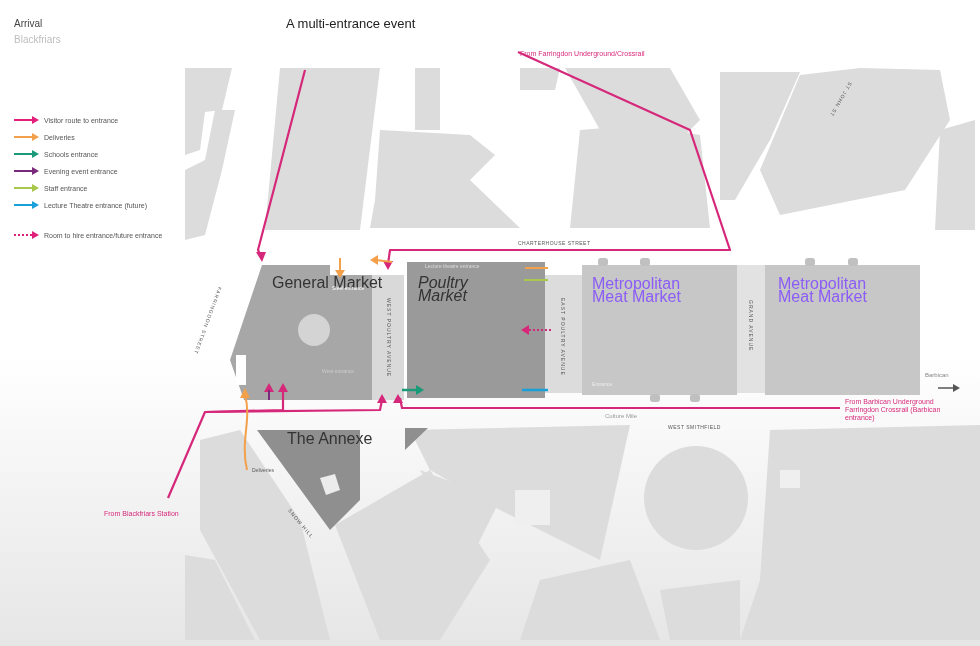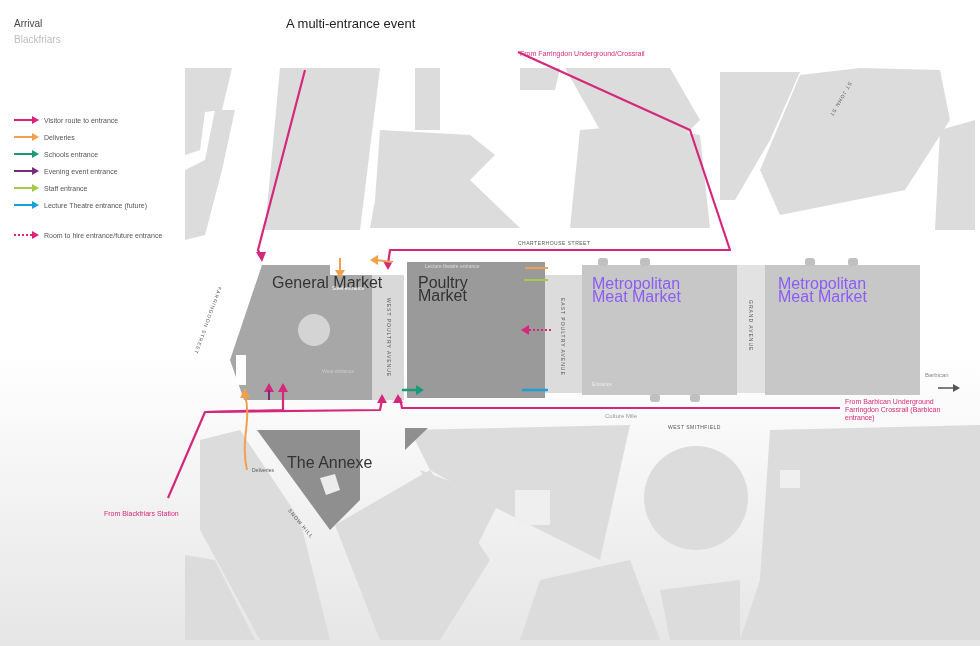--- a/index.html
+++ b/index.html
@@ -183,24 +183,24 @@
   <div class="legend-item two">
     <svg width="26" height="8">
         <line x1="0" y1="4" x2="18" y2="4" stroke="#e0207a" stroke-width="2" stroke-dasharray="2,2"></line>
         <polygon points="25,4 18,0 18,8" fill="#e0207a"></polygon>
       </svg>
     <span>Room to hire entrance/future entrance</span>
   </div>
 </div>
 
 <div class="bldg-label" style="left:272px;top:276px;">General Market</div>
-<div class="bldg-label" style="left:418px;top:276px;width:60px;">Poultry Market</div>
+<div class="bldg-label" style="left:418px;top:276px;width:60px;font-style:italic;">Poultry Market</div>
 <div class="bldg-label light" style="left:592px;top:277px;width:120px;">Metropolitan Meat Market</div>
 <div class="bldg-label light" style="left:778px;top:277px;width:120px;">Metropolitan Meat Market</div>
-<div class="bldg-label" style="left:287px;top:456px;">The Annexe</div>
+<div class="bldg-label" style="left:287px;top:432px;">The Annexe</div>
 
 <div class="lbl" style="left:332px;top:285px;width:35px;color:#fff;font-size:5px;">Steel entrance</div>
 <div class="lbl" style="left:322px;top:368px;width:35px;color:#ccc;font-size:5px;">West entrance</div>
 <div class="lbl" style="left:425px;top:263px;width:90px;color:#ddd;font-size:5px;">Lecture theatre entrance</div>
 <div class="lbl" style="left:592px;top:381px;color:#eee;font-size:5px;">Entrance</div>
 <div class="lbl" style="left:252px;top:467px;font-size:5px;">Deliveries</div>
 <div class="lbl" style="left:925px;top:372px;color:#888;font-size:6px;">Barbican</div>
 <div class="lbl" style="left:605px;top:413px;color:#999;font-size:6px;">Culture Mile</div>
 <div class="lbl" style="left:518px;top:240px;font-size:5px;letter-spacing:0.5px;">CHARTERHOUSE STREET</div>
 <div class="lbl" style="left:668px;top:424px;font-size:5px;letter-spacing:0.5px;">WEST SMITHFIELD</div>

